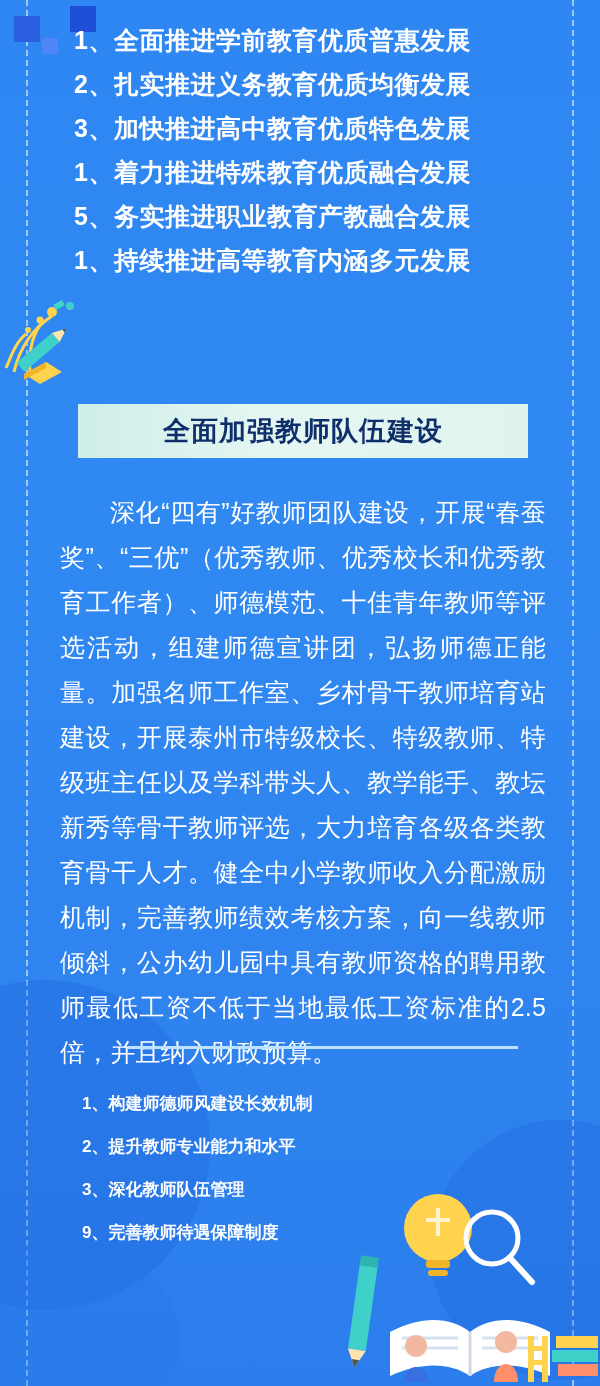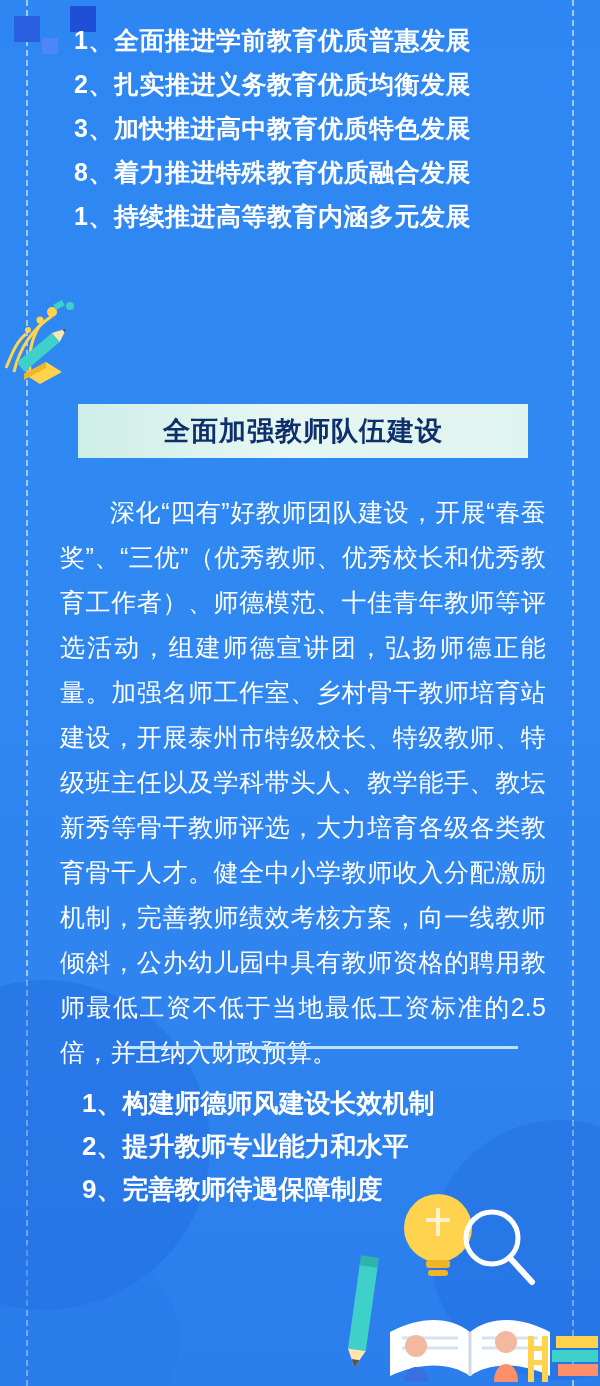--- a/index.html
+++ b/index.html
@@ -123,21 +123,21 @@
 
   
   .bottom-list {
     position: absolute;
     left: 82px;
     top: 1082px;
     width: 460px;
   }
   .bottom-list .row {
     color: #ffffff;
-    font-size: 26px;
+    font-size: 17px;
     font-weight: bold;
     line-height: 43px;
     white-space: nowrap;
   }
 
   
   .illus {
     position: absolute;
     right: 0;
     bottom: 0;
@@ -158,21 +158,22 @@
   <div class="blob blob-c"></div>
 
   <div class="sq sq1"></div>
   <div class="sq sq2"></div>
   <div class="sq sq3"></div>
 
   <div class="top-list">
     <div class="row">1、全面推进学前教育优质普惠发展</div>
     <div class="row">2、扎实推进义务教育优质均衡发展</div>
     <div class="row">3、加快推进高中教育优质特色发展</div>
-    <div class="row">8、着力推进特殊教育优质融合发展</div>
+    <div class="row">1、着力推进特殊教育优质融合发展</div>
+    <div class="row">5、务实推进职业教育产教融合发展</div>
     <div class="row">1、持续推进高等教育内涵多元发展</div>
   </div>
 
   <div class="doodle-left">
     <svg width="120" height="120" viewBox="0 0 120 120">
       <g stroke="#ffd34d" stroke-width="3" fill="none">
         <path d="M14 96 C20 70, 34 52, 52 40"></path>
         <path d="M30 96 C28 74, 32 58, 44 44"></path>
         <path d="M6 92 C12 78, 16 66, 26 58"></path>
       </g>
@@ -201,20 +202,21 @@
     <span>全面加强教师队伍建设</span>
   </div>
 
   <div class="para">深化“四有”好教师团队建设，开展“春蚕奖”、“三优”（优秀教师、优秀校长和优秀教育工作者）、师德模范、十佳青年教师等评选活动，组建师德宣讲团，弘扬师德正能量。加强名师工作室、乡村骨干教师培育站建设，开展泰州市特级校长、特级教师、特级班主任以及学科带头人、教学能手、教坛新秀等骨干教师评选，大力培育各级各类教育骨干人才。健全中小学教师收入分配激励机制，完善教师绩效考核方案，向一线教师倾斜，公办幼儿园中具有教师资格的聘用教师最低工资不低于当地最低工资标准的2.5倍，并且纳入财政预算。</div>
 
   <div class="divider"></div>
 
   <div class="bottom-list">
     <div class="row">1、构建师德师风建设长效机制</div>
     <div class="row">2、提升教师专业能力和水平</div>
+    <div class="row">3、深化教师队伍管理</div>
     <div class="row">9、完善教师待遇保障制度</div>
   </div>
 
   <div class="illus">
     <svg width="330" height="200" viewBox="0 0 330 200">
 
       <g>
         <circle cx="168" cy="42" r="34" fill="#ffd34d"></circle>
         <rect x="156" y="74" width="24" height="8" rx="3" fill="#f0b429"></rect>
         <rect x="158" y="84" width="20" height="6" rx="3" fill="#f0b429"></rect>

